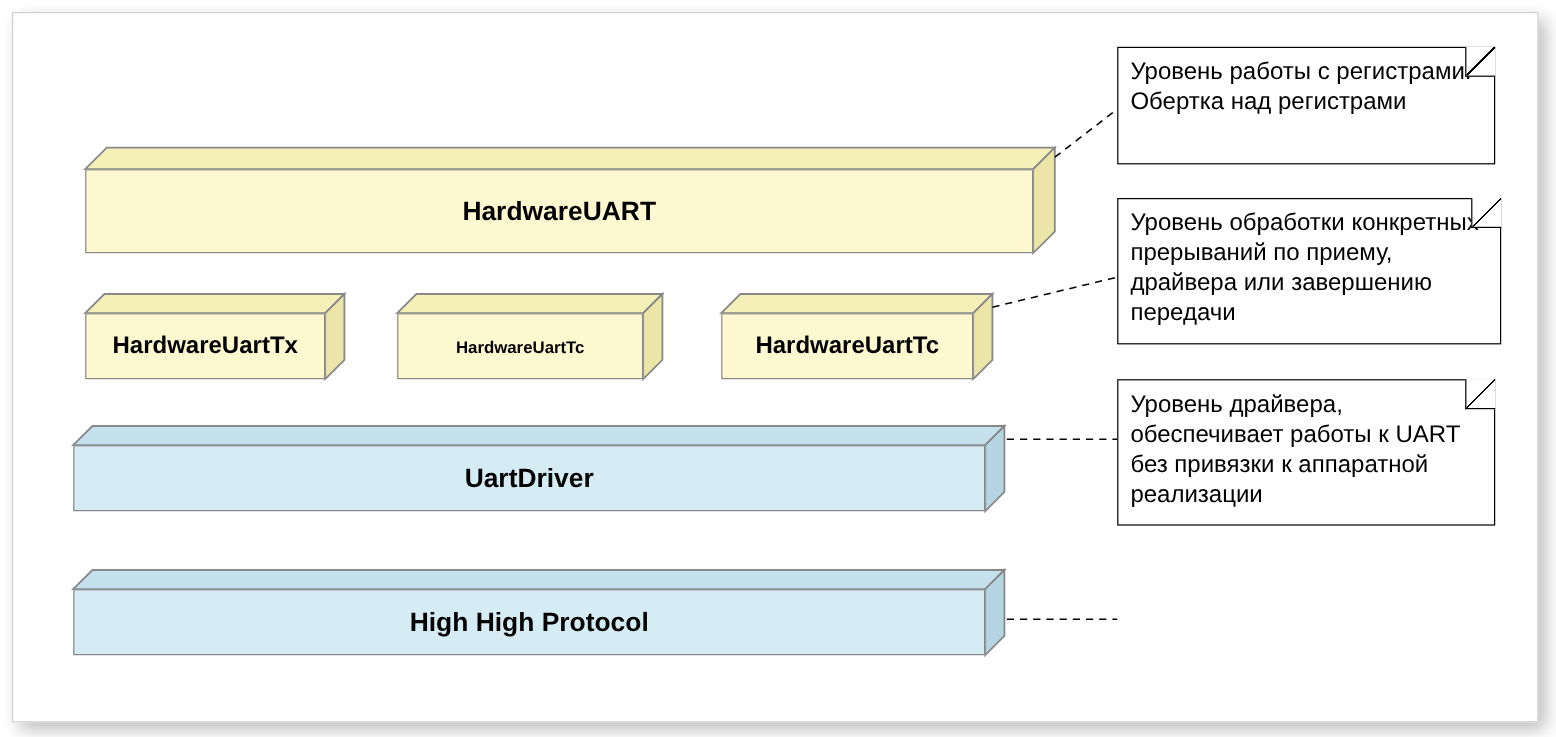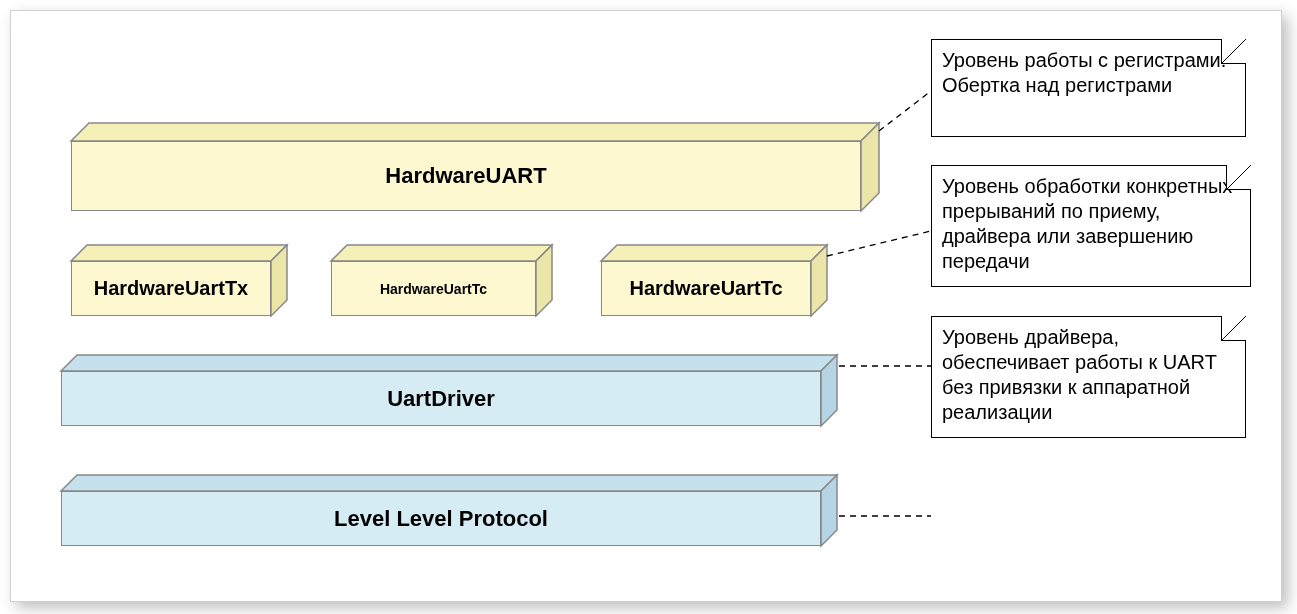--- a/index.html
+++ b/index.html
@@ -182,21 +182,21 @@
   </div>
 
   <div class="bar3d blue" style="left:50px; top:480px; width:760px; height:55px;">
     <svg class="top-poly" style="left:0; top:-16px;" width="780" height="18">
       <polygon points="16,0 776,0 760,16 0,16" fill="#c5e1ee" stroke="#888" stroke-width="1.5"></polygon>
     </svg>
     <svg class="side-poly" style="left:760px; top:-16px;" width="18" height="73">
       <polygon points="0,16 16,0 16,55 0,71" fill="#b6d5e4" stroke="#888" stroke-width="1.5"></polygon>
     </svg>
     <div class="front" style="left:0; top:0; width:760px; height:55px;">
-      <span>Level Level Protocol</span>
+      <span>High High Protocol</span>
     </div>
   </div>
 
   <svg class="dash" style="left:828px; top:500px;" width="100" height="10">
     <line x1="0" y1="5" x2="92" y2="5" stroke="#000" stroke-width="1.3" stroke-dasharray="6,5"></line>
   </svg>
 
 </div>
 
 </body></html>

